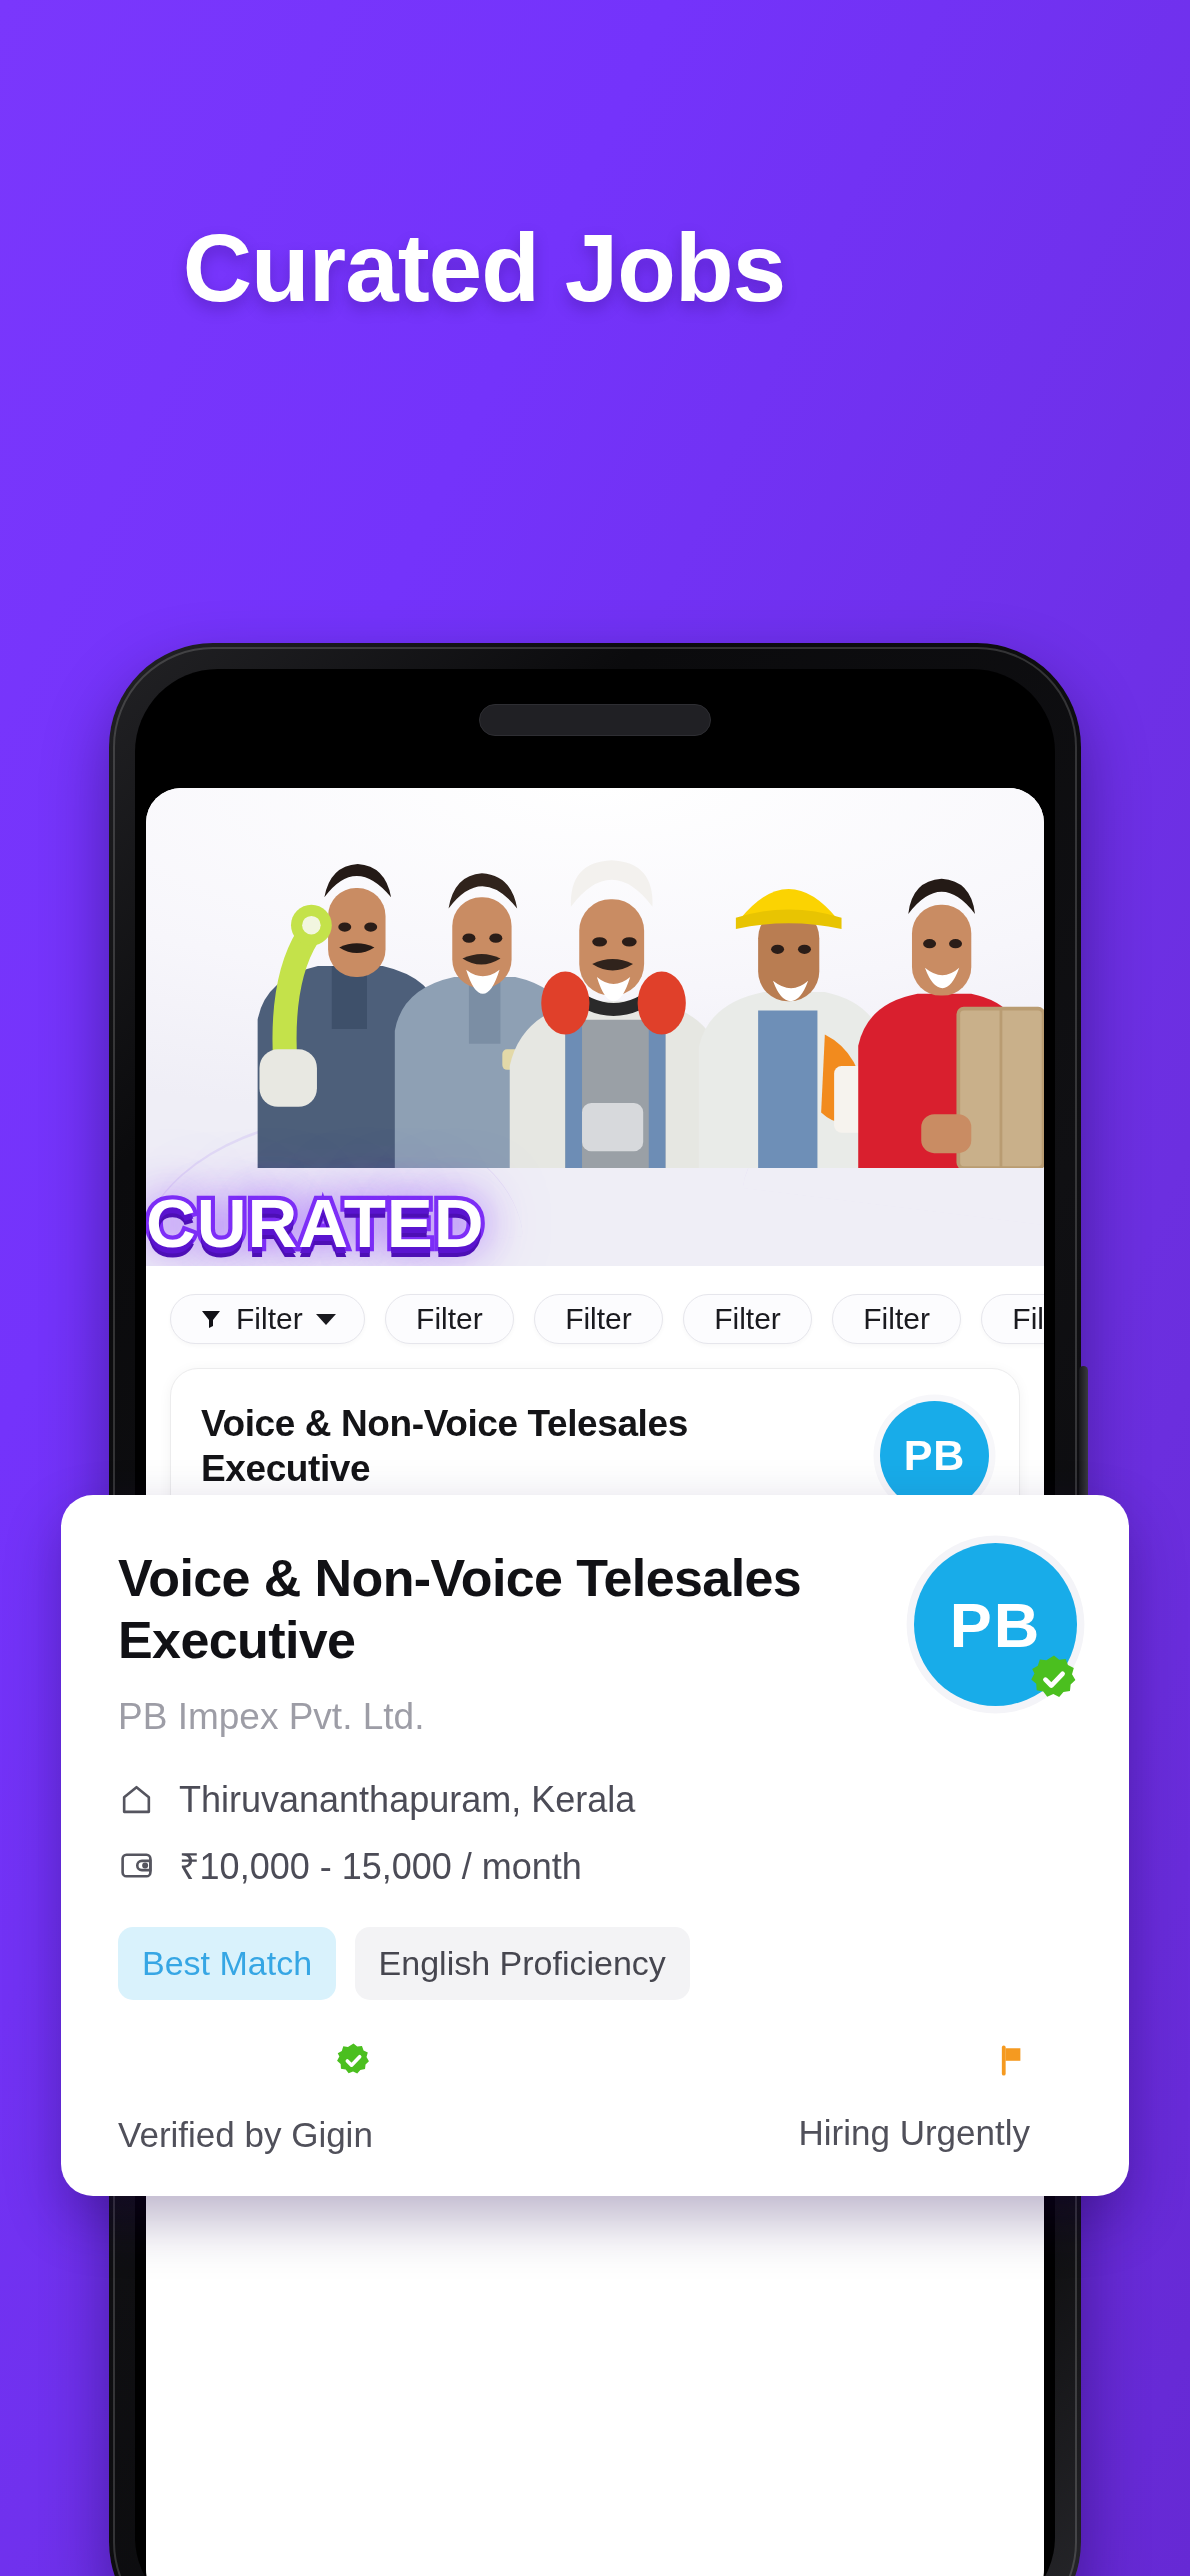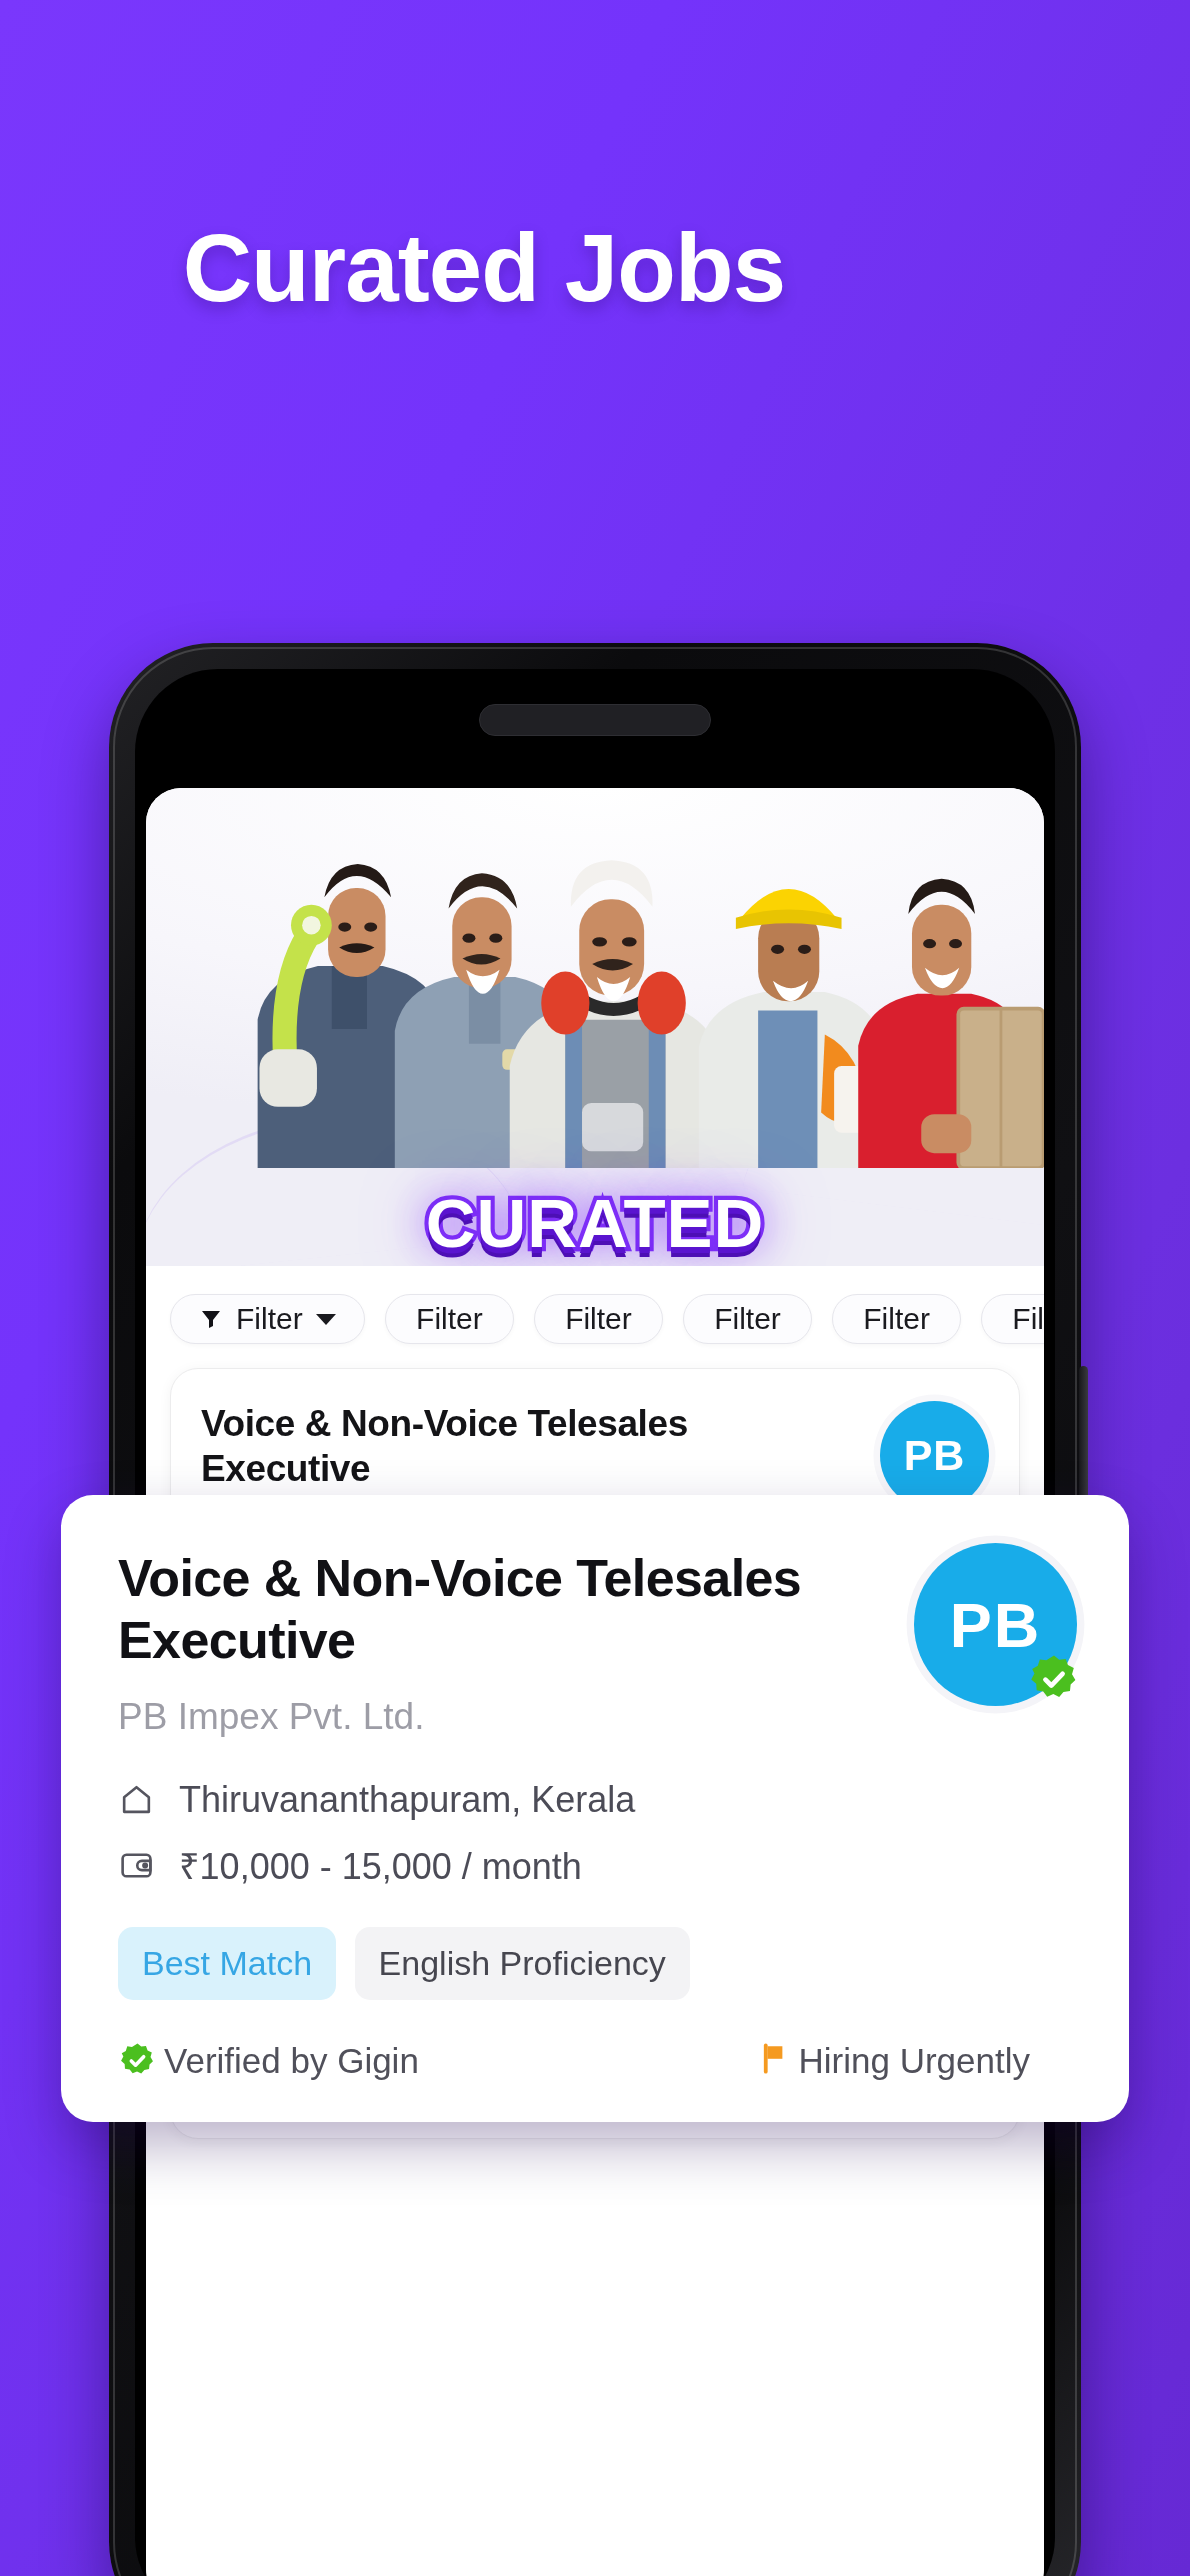--- a/index.html
+++ b/index.html
@@ -94,21 +94,20 @@
     border-top:3.7px solid rgba(120,60,240,0.09);
     border-radius:50%/100% 100% 0 0;
     transform:rotate(7deg);
   }
   
   .workers { position:absolute; left:0; top:0; width:100%; height:380px; }
 
   
   .cfy {
     position:absolute; left:0; right:0; bottom:11px;
-    text-align:center;
     font-weight:bold;
     font-size:69px;
     line-height:0.92;
     letter-spacing:0.9px;
     color:#ffffff;
     -webkit-text-stroke:8.3px #7a2df5;
     paint-order:stroke fill;
     text-shadow:
        0 5.6px 0 #5a14cf,
        0 10.2px 0 #4d0fb5,
@@ -178,21 +177,21 @@
     line-height:1.20; letter-spacing:-0.6px; width:74%;
   }
   .fc-company { font-size:37px; color:#9d9da6; margin-top:24px; }
   .fc-row { display:flex; align-items:center; gap:24px; margin-top:20.4px; font-size:36px; color:#4c4c57; }
   .fc-row.first { margin-top:41px; }
   .fc-tags { display:flex; gap:18.5px; margin-top:37px; }
   .fc-tag { border-radius:15px; padding:16.7px 24px; font-size:34px; }
   .fc-tag.best { background:#d9f2fc; color:#36a6e4; }
   .fc-tag.eng  { background:#f3f3f5; color:#46464f; }
   .fc-footer { display:flex; align-items:center; margin-top:41px; font-size:35px; color:#50505a; }
-  .fc-foot-item { display:flex; align-items:flex-start; gap:7px; }
+  .fc-foot-item { display:flex; align-items:flex-end; gap:35px;flex-direction:column; }
   .fc-foot-item.right { margin-left:auto; margin-right:42px; }
   .fc-avatar {
     position:absolute; right:52px; top:48px;
     width:163px; height:163px; border-radius:50%;
     background:#18ace9;
     display:flex; align-items:center; justify-content:center;
     color:#fff; font-size:63px; font-weight:bold; letter-spacing:1.9px;
     box-shadow:0 0 0 7.4px #f4f4f8;
   }
   .fc-avatar .vbadge { position:absolute; right:-3.7px; bottom:0px; }

